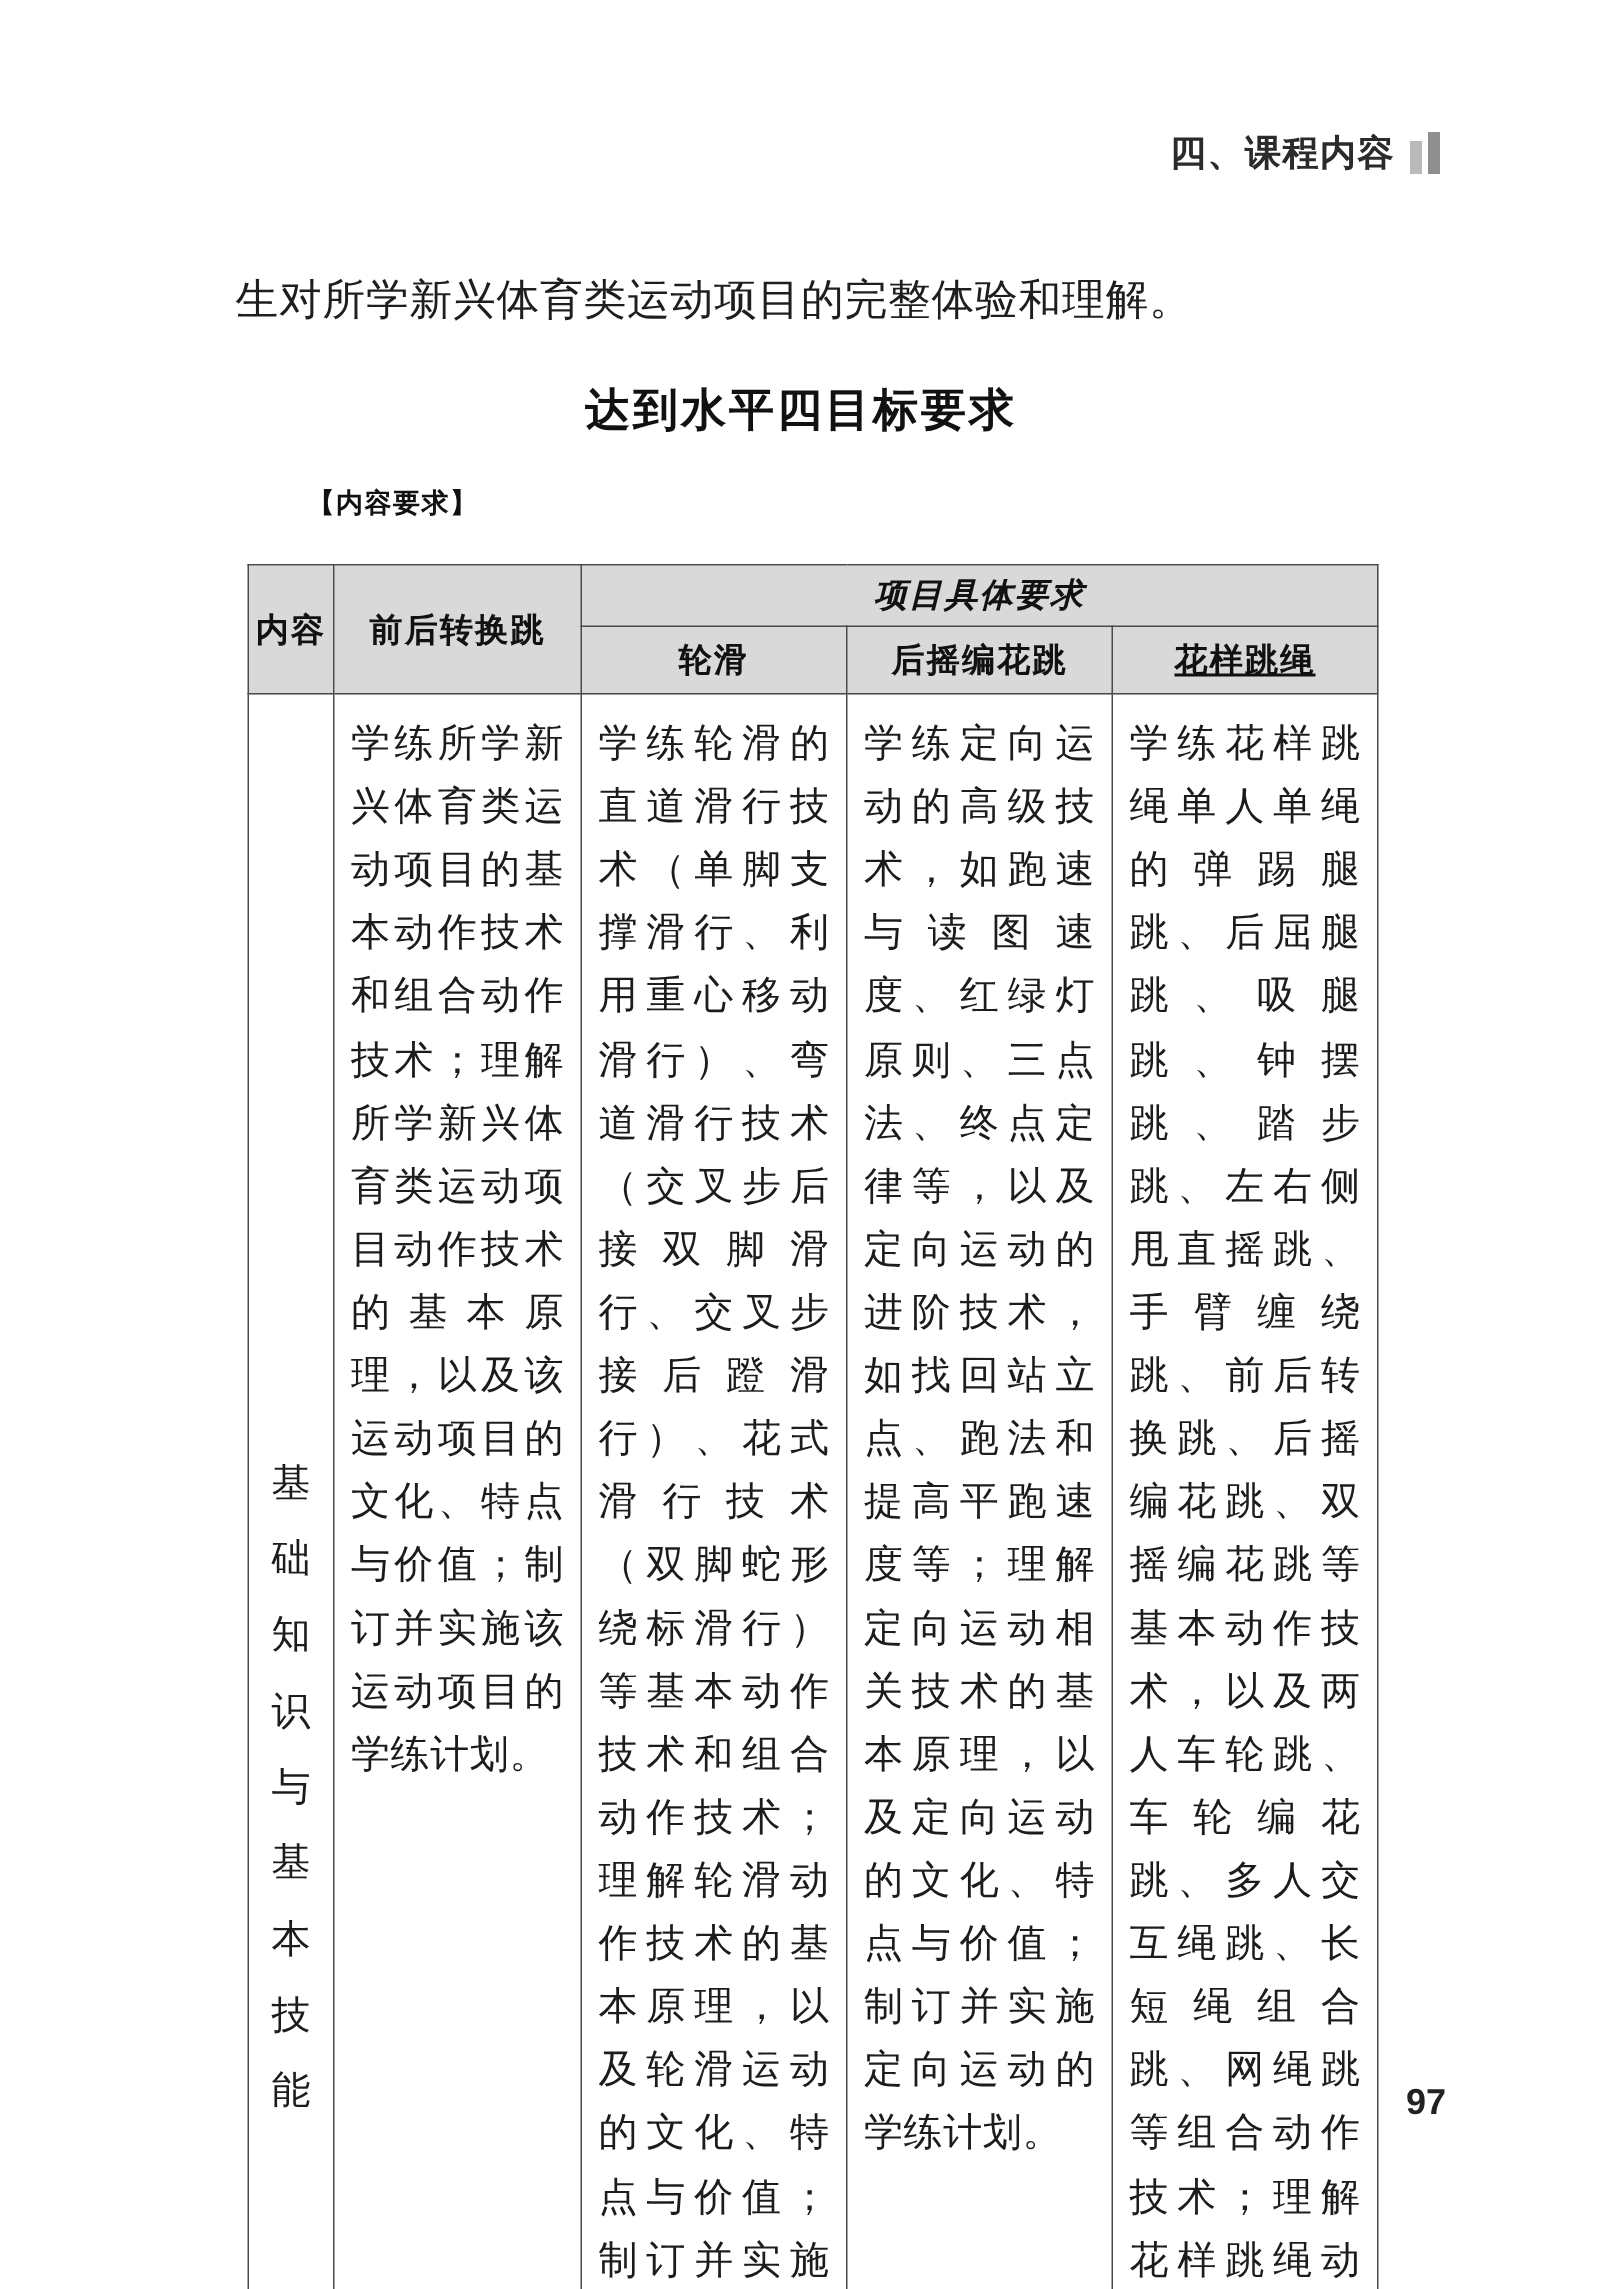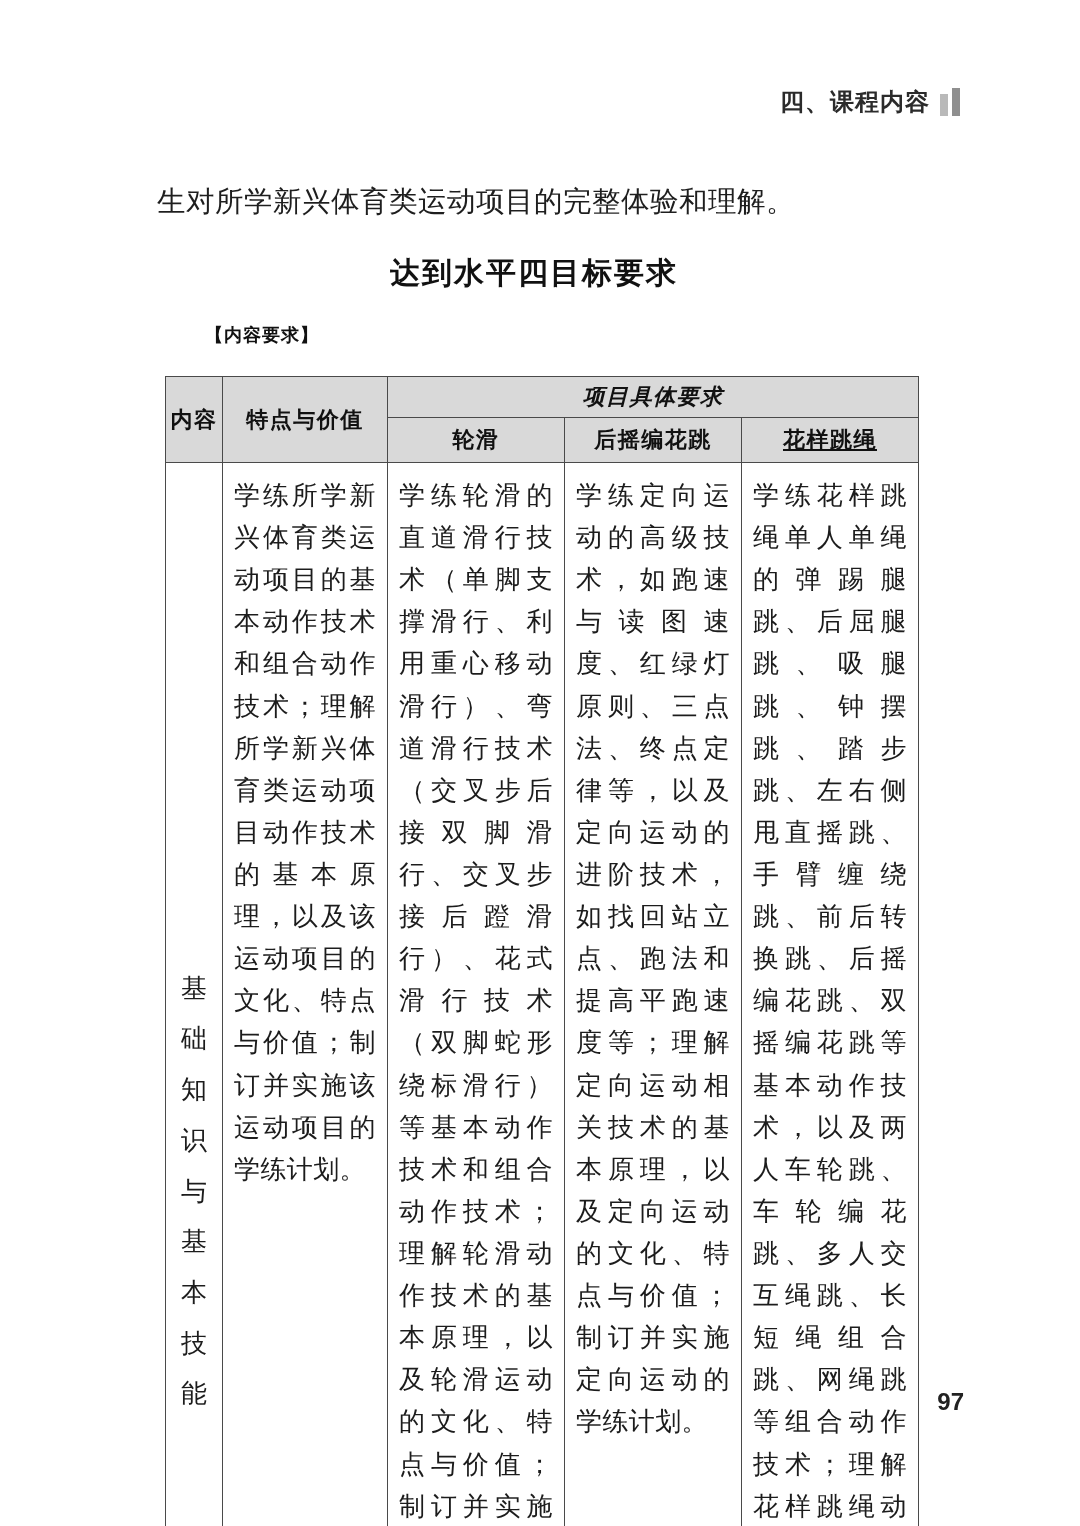--- a/index.html
+++ b/index.html
@@ -48,20 +48,21 @@
   
   .lead-paragraph {
     position: absolute;
     top: 152px;
     left: 157px;
     width: 790px;
     font-size: 28.5px;
     line-height: 1.5;
     letter-spacing: 0.5px;
     color: #1e1e1e;
+    font-family: Liberation Mono, monospace;
   }
 
   
   .section-title {
     position: absolute;
     top: 228px;
     left: 0;
     width: 1068px;
     text-align: center;
     font-family: "Liberation Sans", "DejaVu Sans", sans-serif;
@@ -169,21 +170,21 @@
 <p class="lead-paragraph">生对所学新兴体育类运动项目的完整体验和理解。</p>
 
 <h2 class="section-title">达到水平四目标要求</h2>
 
 <h3 class="sub-title">【内容要求】</h3>
 
 <table class="content-table">
   <thead>
     <tr>
       <th class="h-content" rowspan="2">内容</th>
-      <th class="h-overall" rowspan="2">特点与价值</th>
+      <th class="h-overall" rowspan="2">前后转换跳</th>
       <th class="h-group" colspan="3">项目具体要求</th>
     </tr>
     <tr>
       <th class="h-sub sub-cell">轮滑</th>
       <th class="h-sub sub-cell">后摇编花跳</th>
       <th class="h-sub sub-cell-last">花样跳绳</th>
     </tr>
   </thead>
   <tbody>
     <tr>

